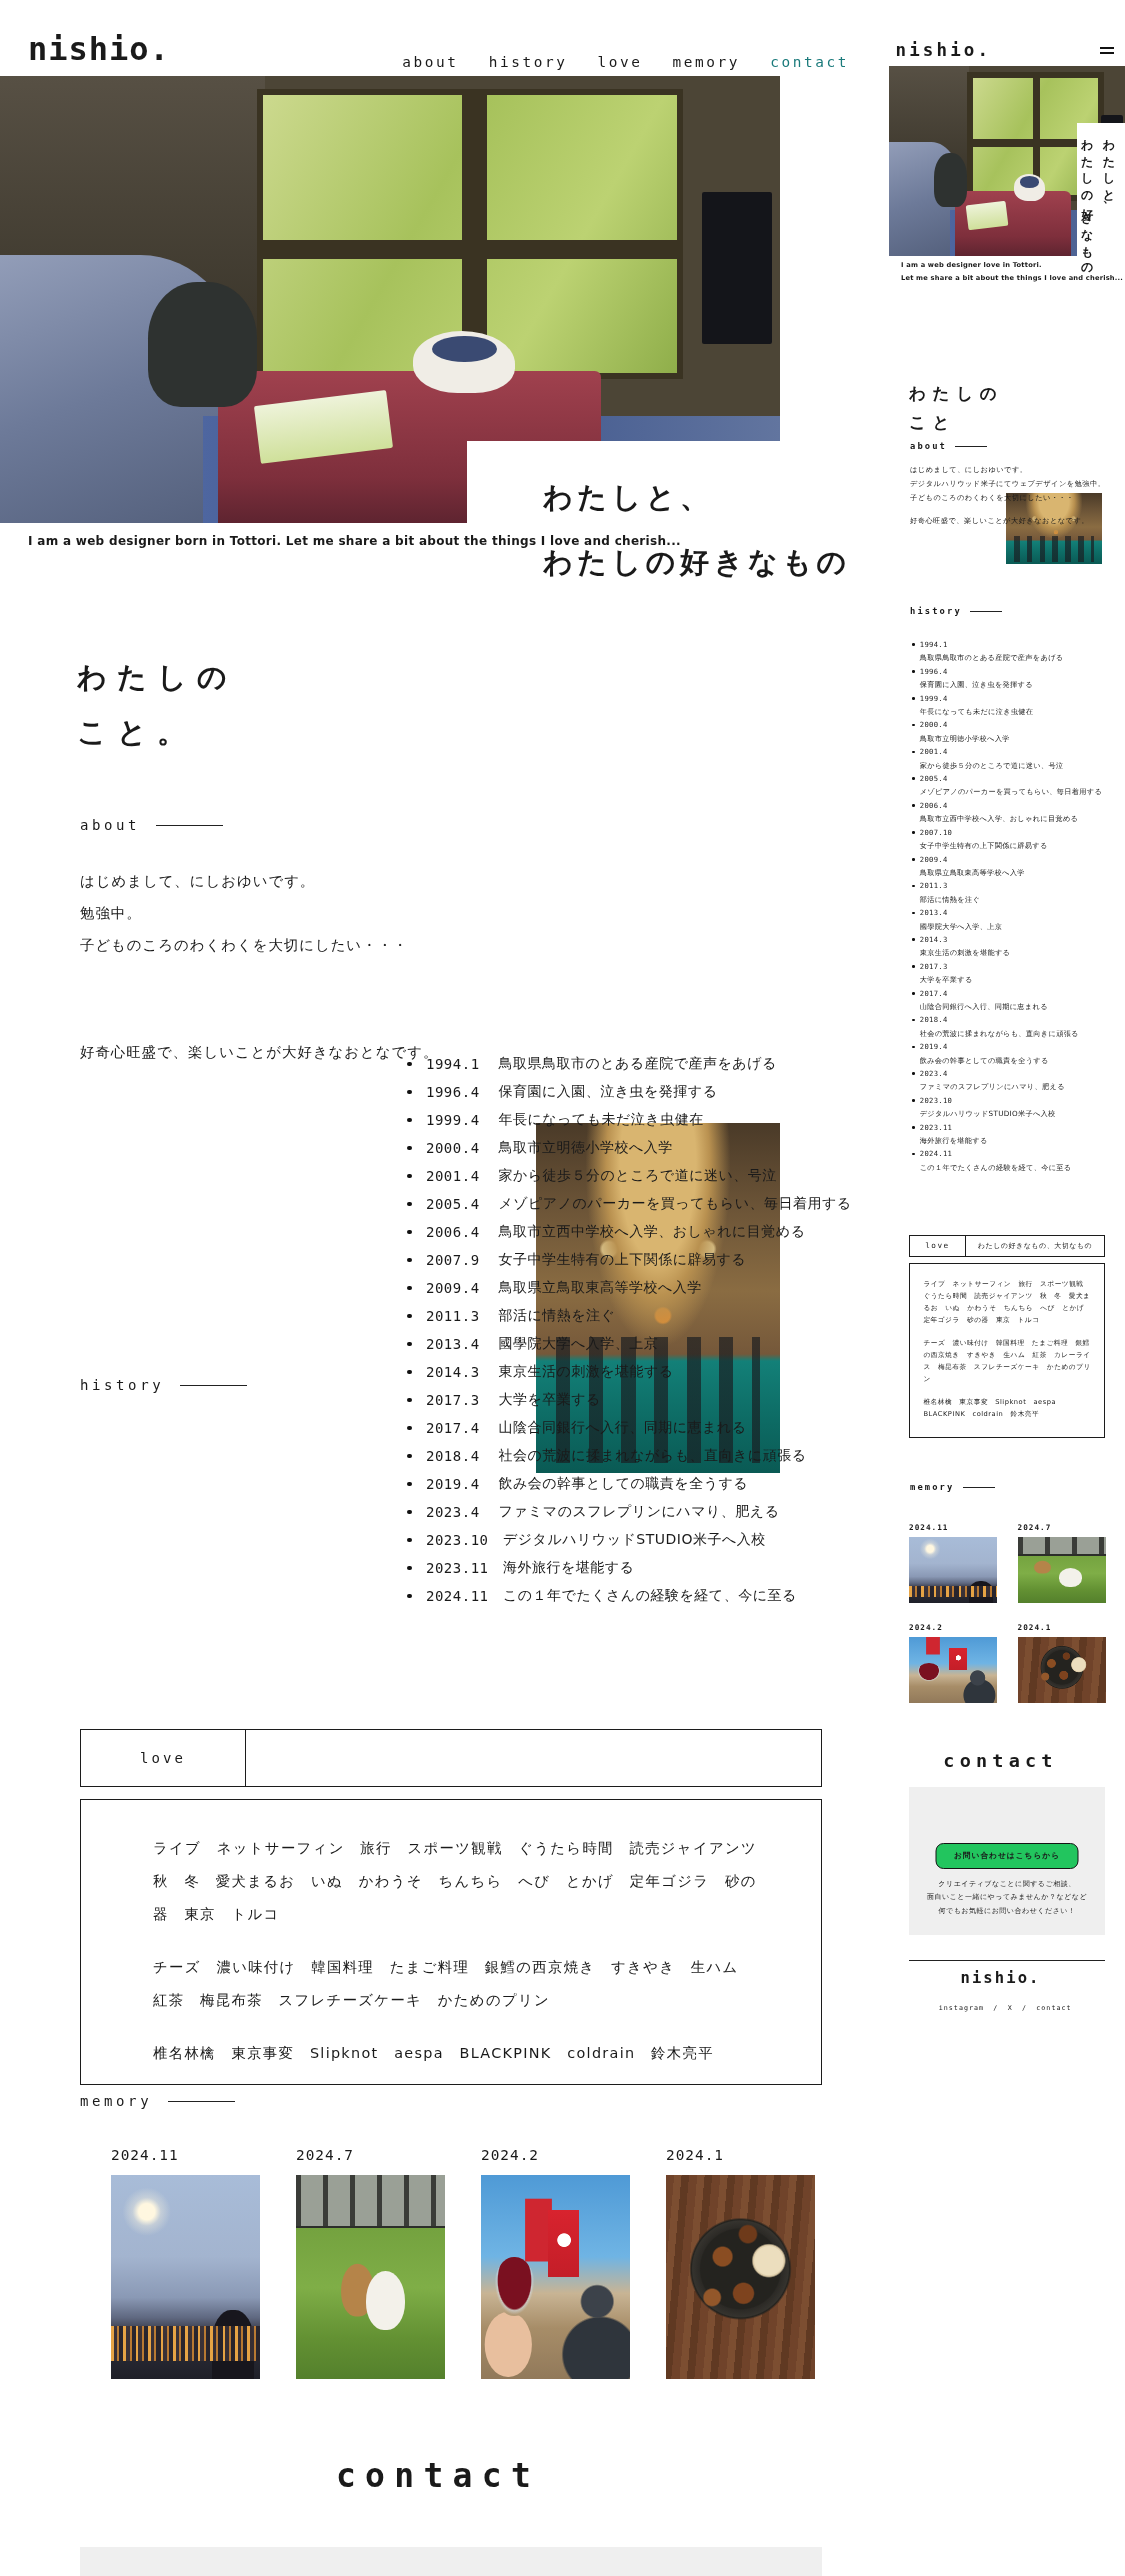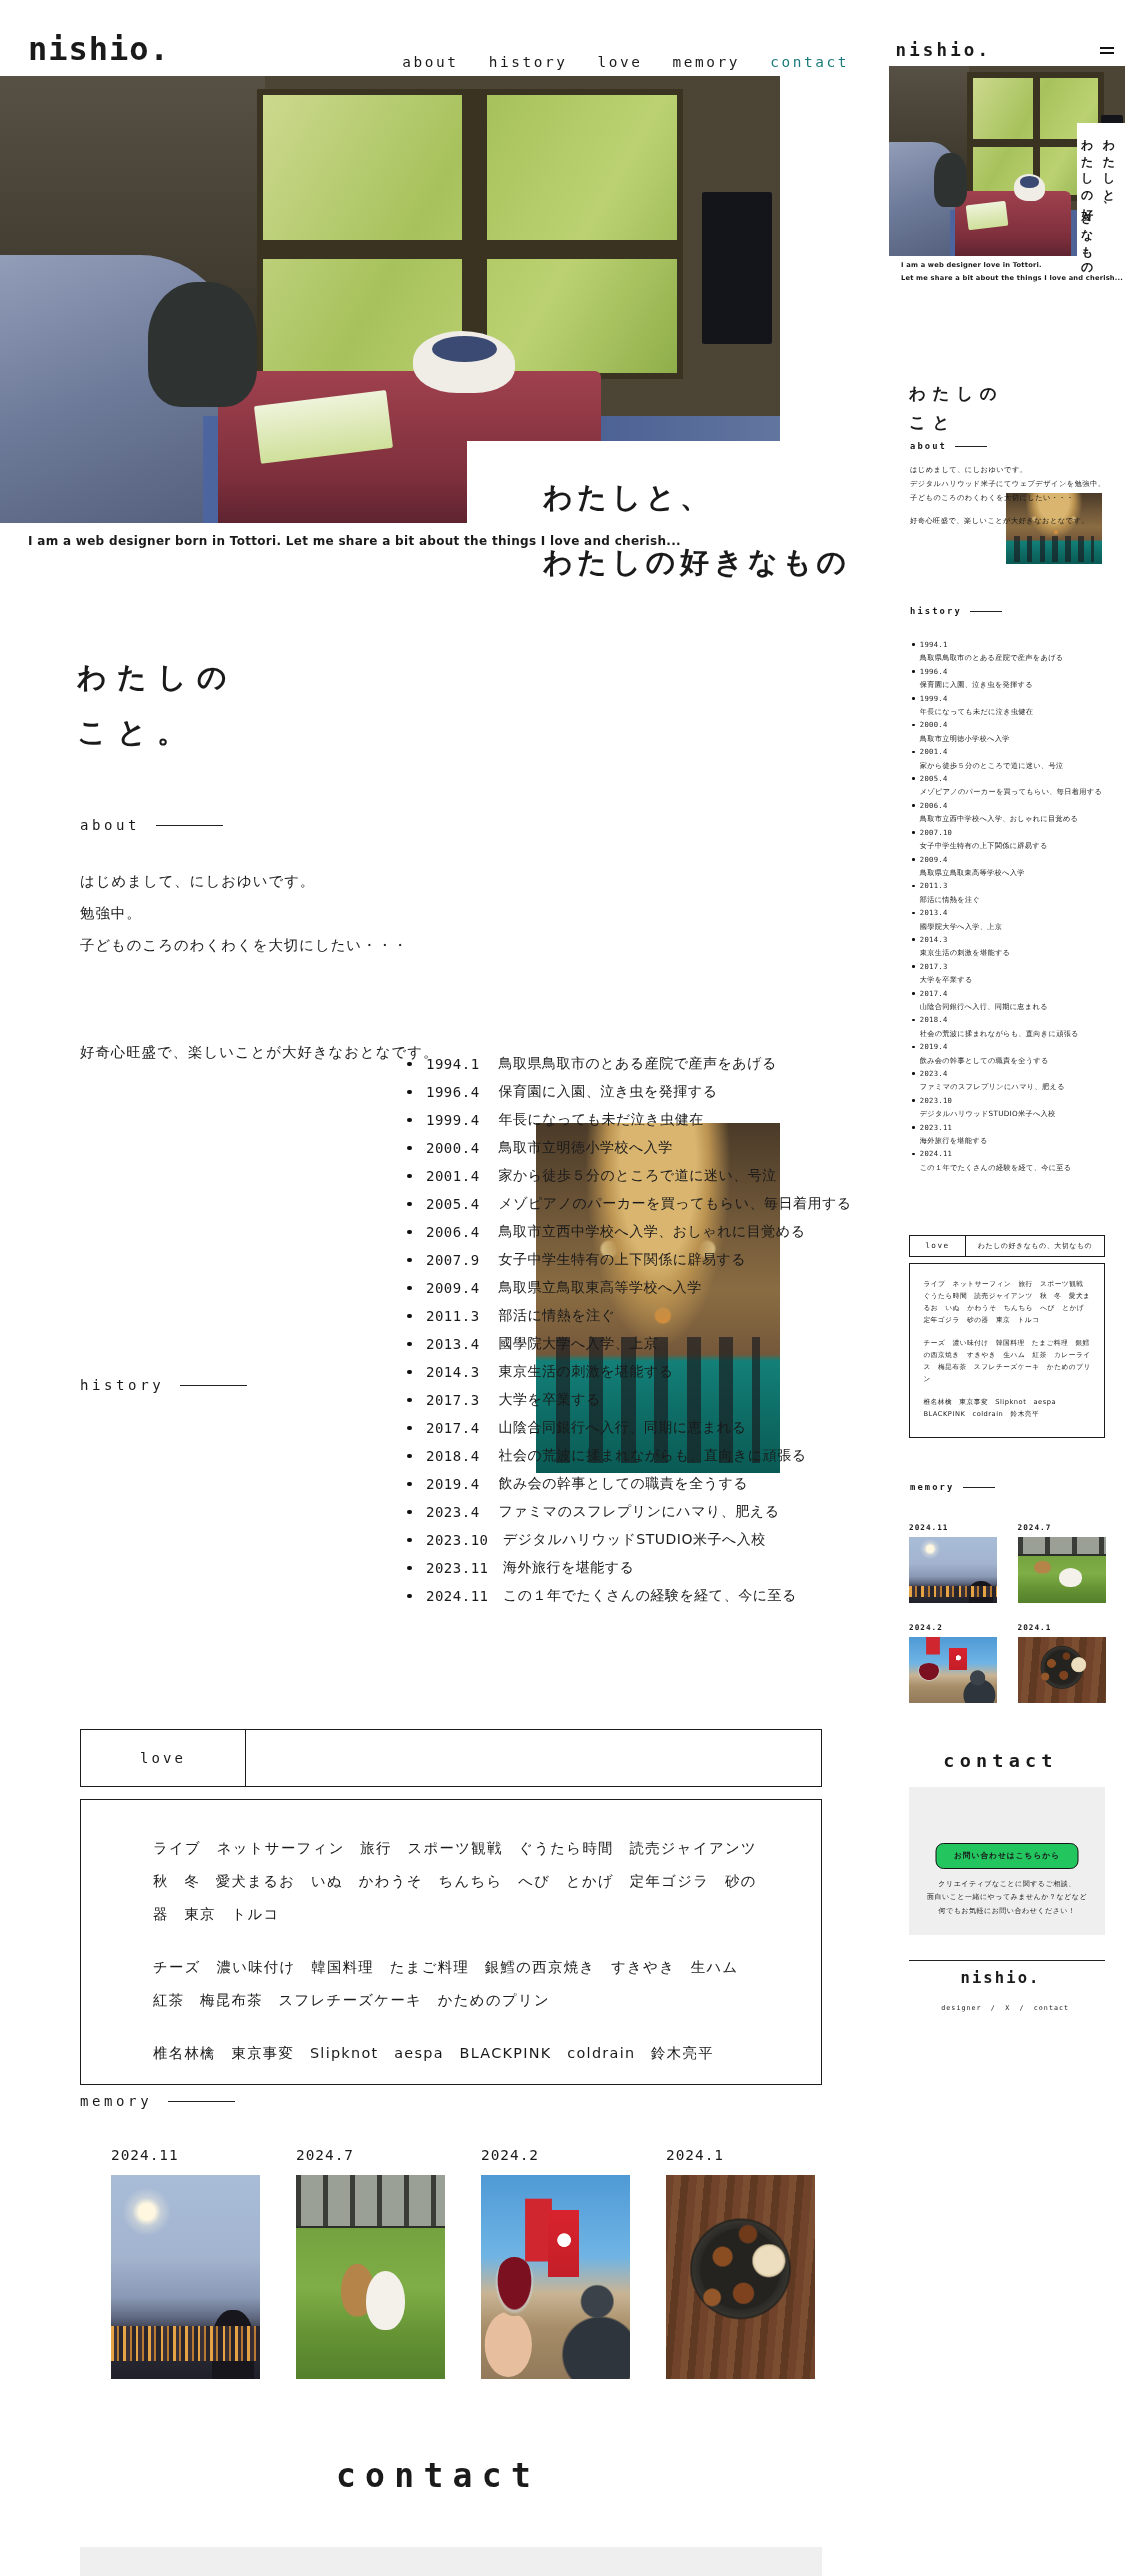--- a/index.html
+++ b/index.html
@@ -695,21 +695,21 @@
         </div>
     </div>
 
     <div class="abs m-footer-line"></div>
     <div class="abs m-footer-logo">nishio.</div>
 
     <div class="abs m-footer-socials">
 
         <span class="soc-item">
           <span class="soc-sep"></span>
-          <span class="soc-link">designer</span>
+          <span class="soc-link">instagram</span>
         </span>
 
         <span class="soc-item">
           <span class="soc-sep">/</span>
           <span class="soc-link">X</span>
         </span>
 
         <span class="soc-item">
           <span class="soc-sep">/</span>
           <span class="soc-link">contact</span>

